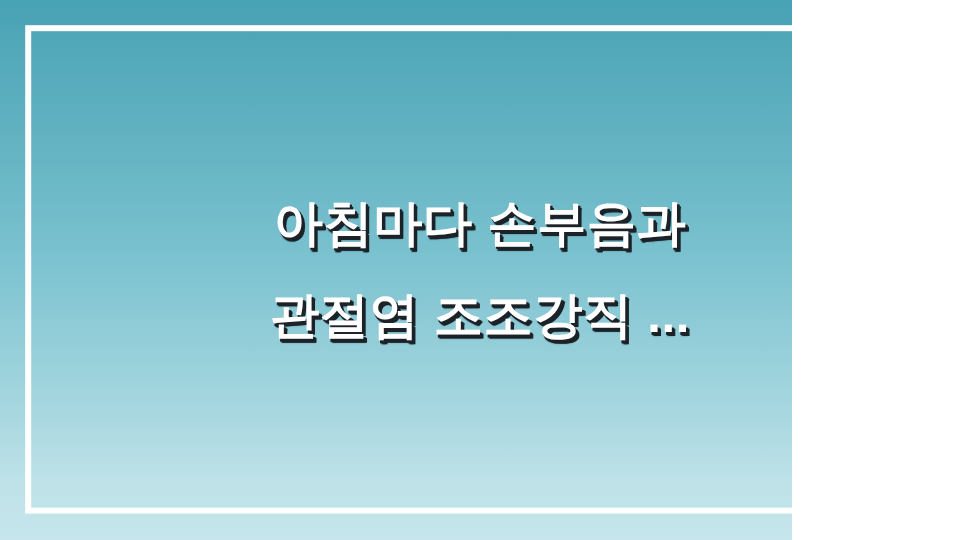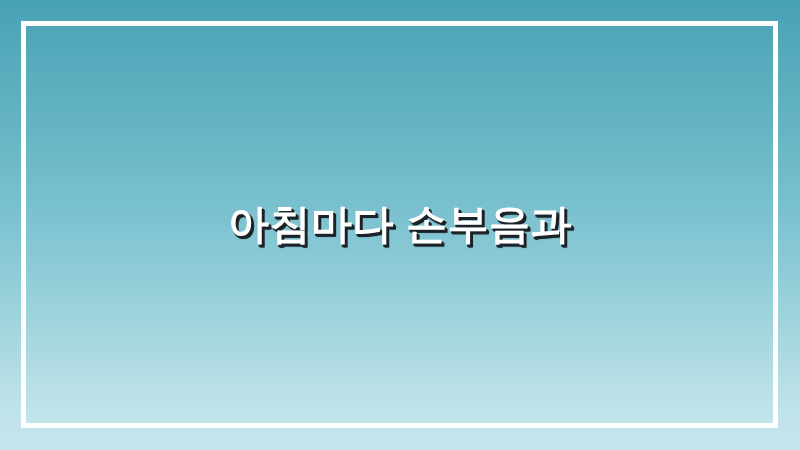--- a/index.html
+++ b/index.html
@@ -8,21 +8,21 @@
   }
   body {
     width: 800px;
     height: 450px;
     overflow: hidden;
     font-family: "Liberation Sans", "DejaVu Sans", sans-serif;
   }
 
   #card {
     position: relative;
-    width: 800px;
+    width: 660px;
     height: 450px;
     box-sizing: border-box;
     background: linear-gradient(
         180deg,
         #47a2b4 0%,
         #55aabb 12%,
         #65b4c3 28%,
         #7cc2d0 48%,
         #97d0da 66%,
         #aedae2 80%,
@@ -74,15 +74,16 @@
 </style>
 </head>
 <body>
 
 <div id="card">
 
   <div id="frame"></div>
 
   <div id="text-block">
     <span class="headline-line">아침마다 손부음과</span>
+    <span class="headline-line">관절염 조조강직 ...</span>
   </div>
 
 </div>
 
 </body></html>

